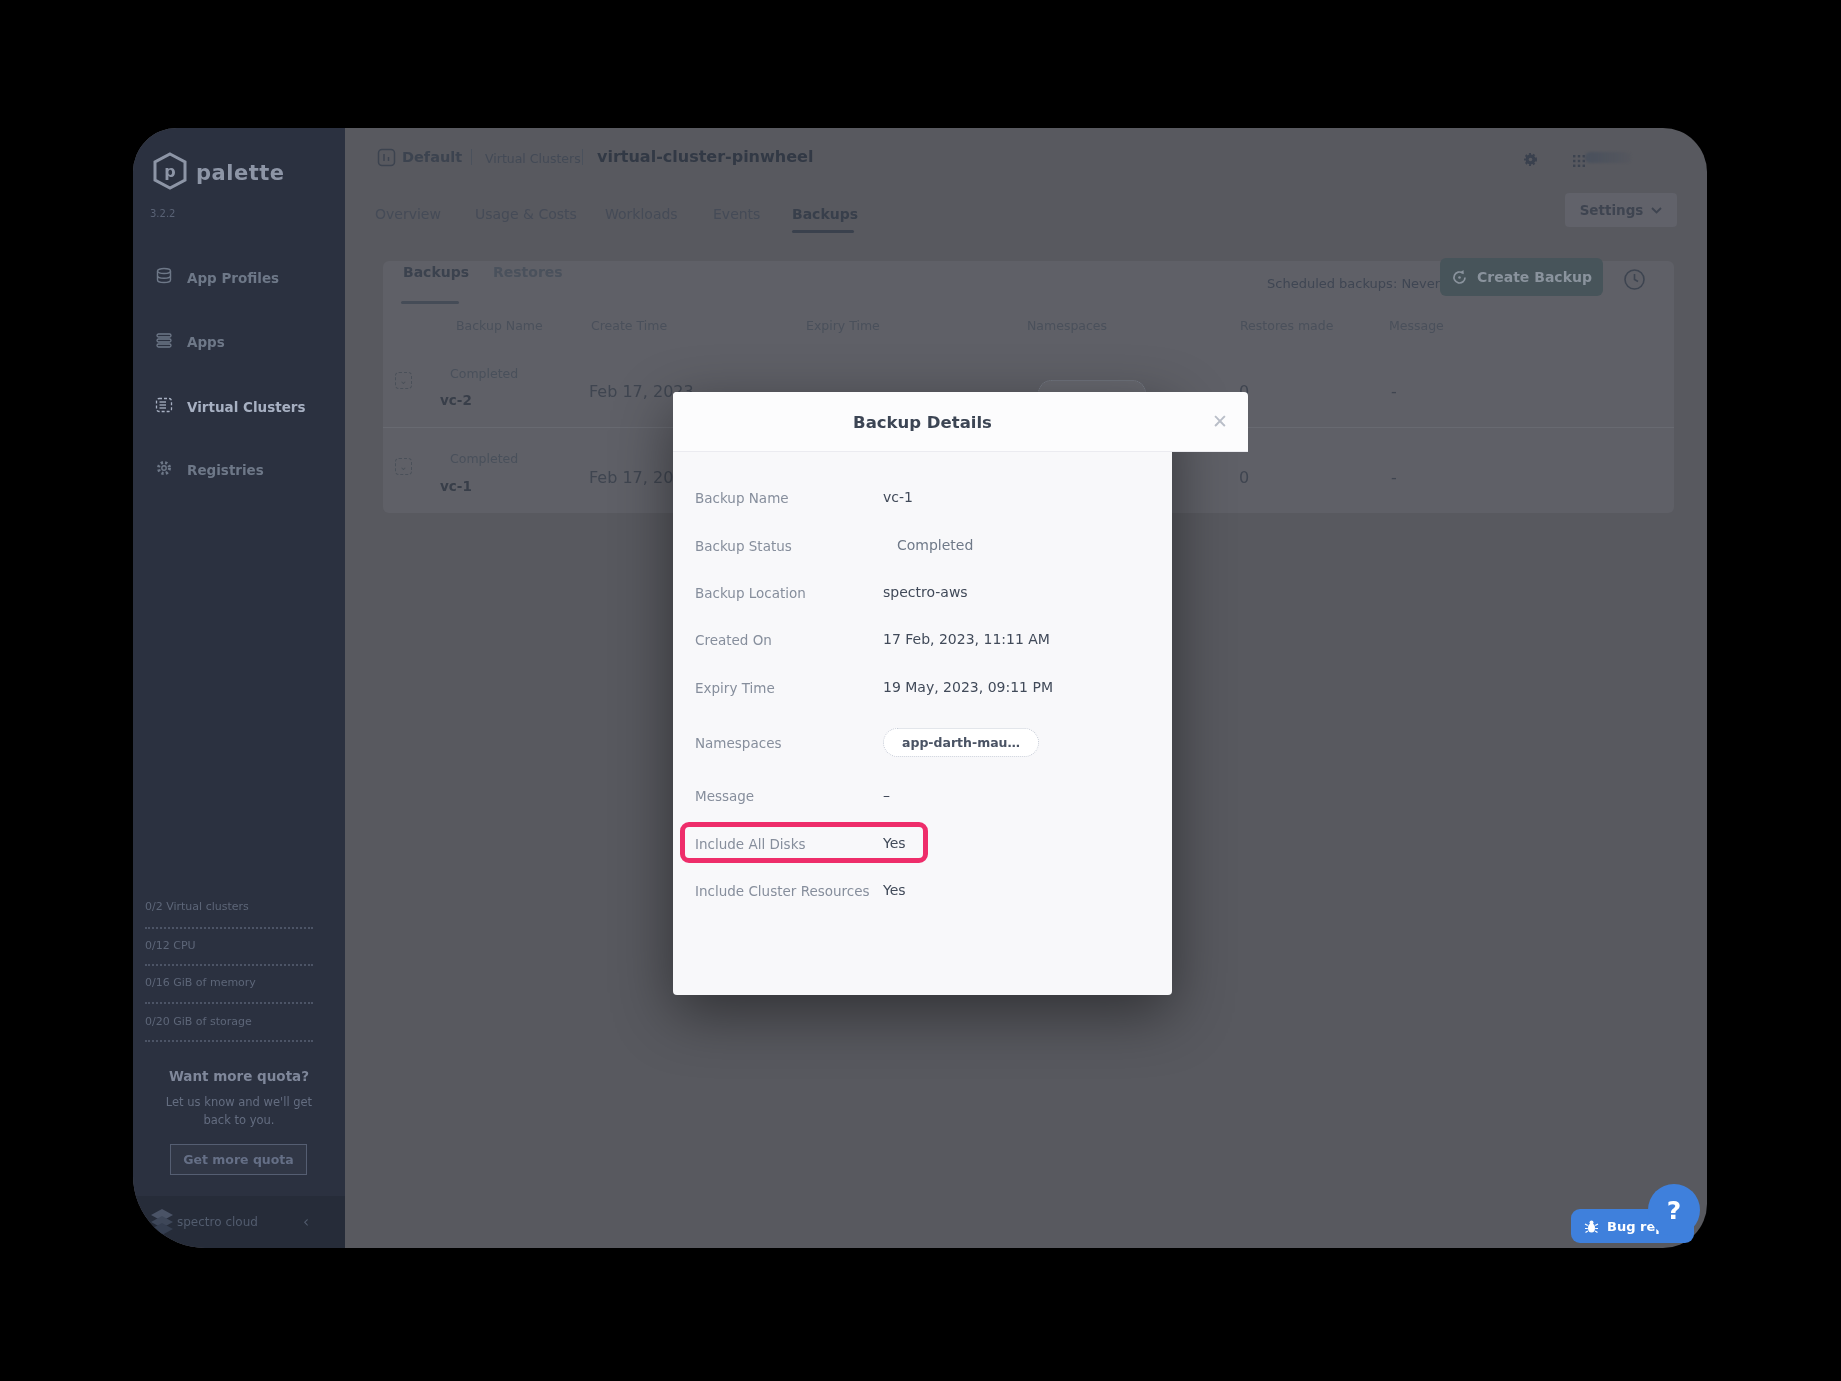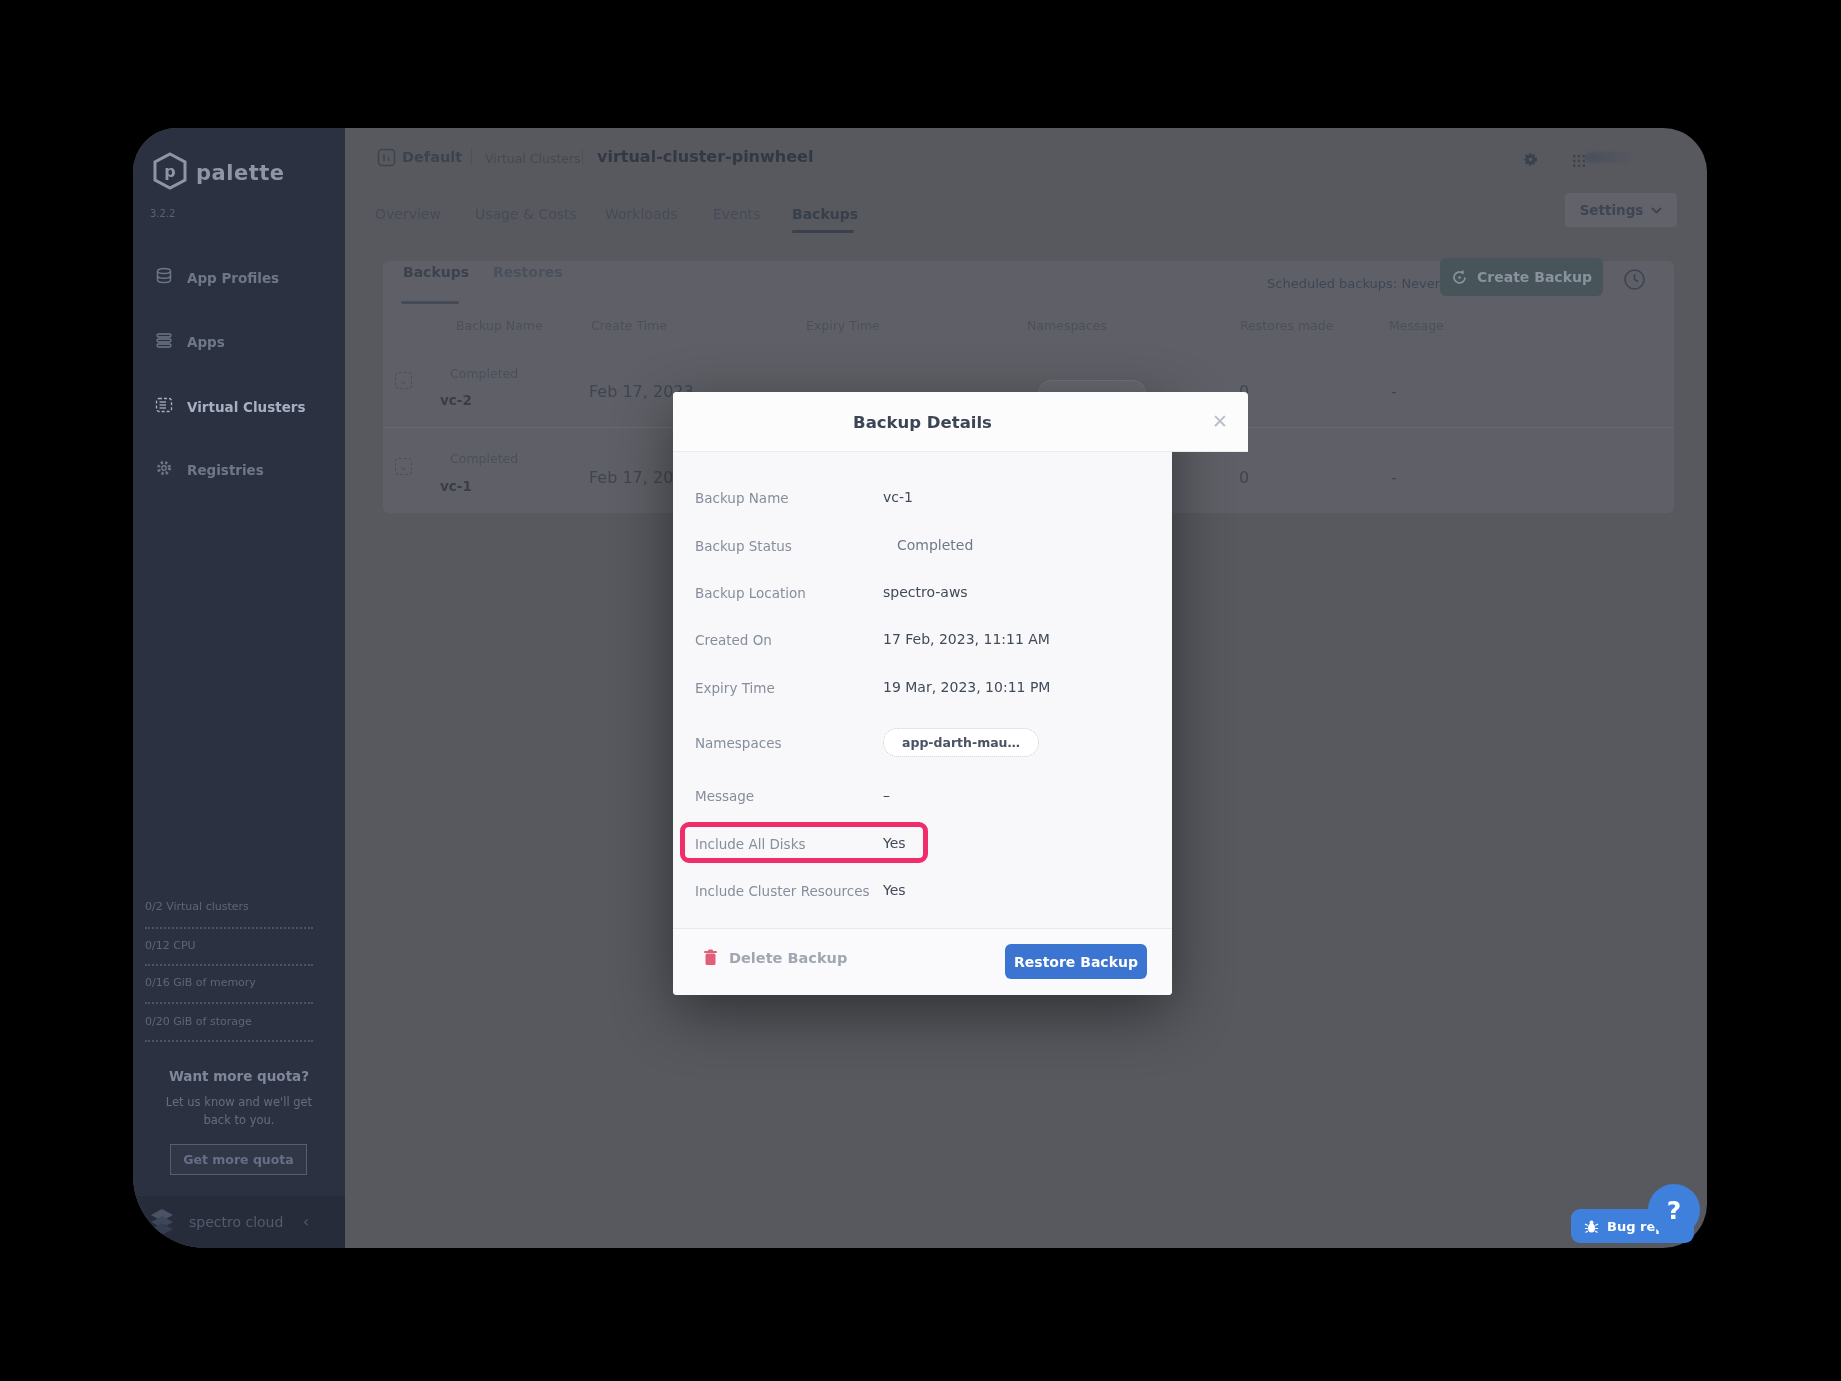--- a/index.html
+++ b/index.html
@@ -23,21 +23,21 @@
   .quota-line { position:absolute; left:12px; width:168px; border-top:2px dotted #4c5466; }
   .cta-title { position:absolute; left:0; width:212px; text-align:center; font-size:13.5px;
     font-weight:700; color:#7f879a; }
   .cta-body { position:absolute; left:0; width:212px; text-align:center; font-size:11.5px;
     color:#646d80; line-height:17px; }
   .cta-btn { position:absolute; left:37px; top:1016px; width:137px; height:31px; border-radius:0;
     border:1px solid #555e72; color:#656f86; font-size:12.5px; font-weight:600;
     display:flex; align-items:center; justify-content:center; background:rgba(255,255,255,0.03); cursor:pointer; }
   .side-footer { position:absolute; left:0; top:1068px; width:212px; height:52px;
     background:rgba(0,0,0,0.10); display:flex; align-items:center; }
-  .side-footer .sc-text { font-size:14px; color:#525c6e; margin-left:12px; }
+  .side-footer .sc-text { font-size:12px; color:#525c6e; margin-left:0; }
   .collapse { position:absolute; left:170px; font-size:15px; color:#525c6e; cursor:pointer; }
 
   
   .crumb-ico { position:absolute; left:244px; top:20px; }
   .crumb-default { position:absolute; left:269px; top:21px; font-size:14.5px; font-weight:600; color:#3c434f; }
   .crumb-sep { position:absolute; top:21px; width:1px; height:16px; background:#4a515c; }
   .crumb-vc { position:absolute; left:352px; top:23px; font-size:12.5px; color:#434a56; }
   .crumb-page { position:absolute; left:464px; top:19px; font-size:16px; font-weight:600; color:#323945; }
   .tab { position:absolute; top:78px; font-size:14px; color:#454b57; cursor:pointer; }
   .tab.active { color:#383f4b; font-weight:600; }
@@ -297,46 +297,35 @@
       <div class="f-label" style="top:146px">Backup Status</div>
       <div class="f-value muted" style="top:145px">Completed</div>
 
       <div class="f-label" style="top:193px">Backup Location</div>
       <div class="f-value" style="top:192px">spectro-aws</div>
 
       <div class="f-label" style="top:240px">Created On</div>
       <div class="f-value" style="top:239px">17 Feb, 2023, 11:11 AM</div>
 
       <div class="f-label" style="top:288px">Expiry Time</div>
-      <div class="f-value" style="top:287px">19 Mar, 2023, 10:11 PM</div>
+      <div class="f-value" style="top:287px">19 May, 2023, 09:11 PM</div>
 
       <div class="f-label" style="top:343px">Namespaces</div>
       <div class="chip">app-darth-mau…</div>
 
       <div class="f-label" style="top:396px">Message</div>
       <div class="f-value" style="top:395px">–</div>
 
       <div class="f-label" style="top:444px">Include All Disks</div>
       <div class="f-value" style="top:443px">Yes</div>
       <div class="hl-box"></div>
 
       <div class="f-label" style="top:491px">Include Cluster Resources</div>
       <div class="f-value" style="top:490px">Yes</div>
 
-      <div class="modal-footer">
-        <div class="delete-btn">
-          <svg width="15" height="17" viewBox="0 0 15 17">
-              <rect x="2.5" y="4.5" width="10" height="11.5" rx="1.5" fill="#e0607a"></rect>
-              <rect x="1" y="2" width="13" height="2" rx="1" fill="#e0607a"></rect>
-              <rect x="5" y="0.5" width="5" height="2" rx="1" fill="#e0607a"></rect>
-            </svg>
-          <span class="lbl">Delete Backup</span>
-        </div>
-        <div class="restore-btn">Restore Backup</div>
-      </div>
     </div>
 
   </div>
 
   <div class="help-fab">?</div>
   <div class="bug-pill">
     <svg width="15" height="15" viewBox="0 0 15 15">
         <ellipse cx="7.5" cy="9" rx="3.5" ry="4.5" fill="#fff"></ellipse>
         <circle cx="7.5" cy="3.5" r="2" fill="#fff"></circle>
         <g stroke="#fff" stroke-width="1.2">

